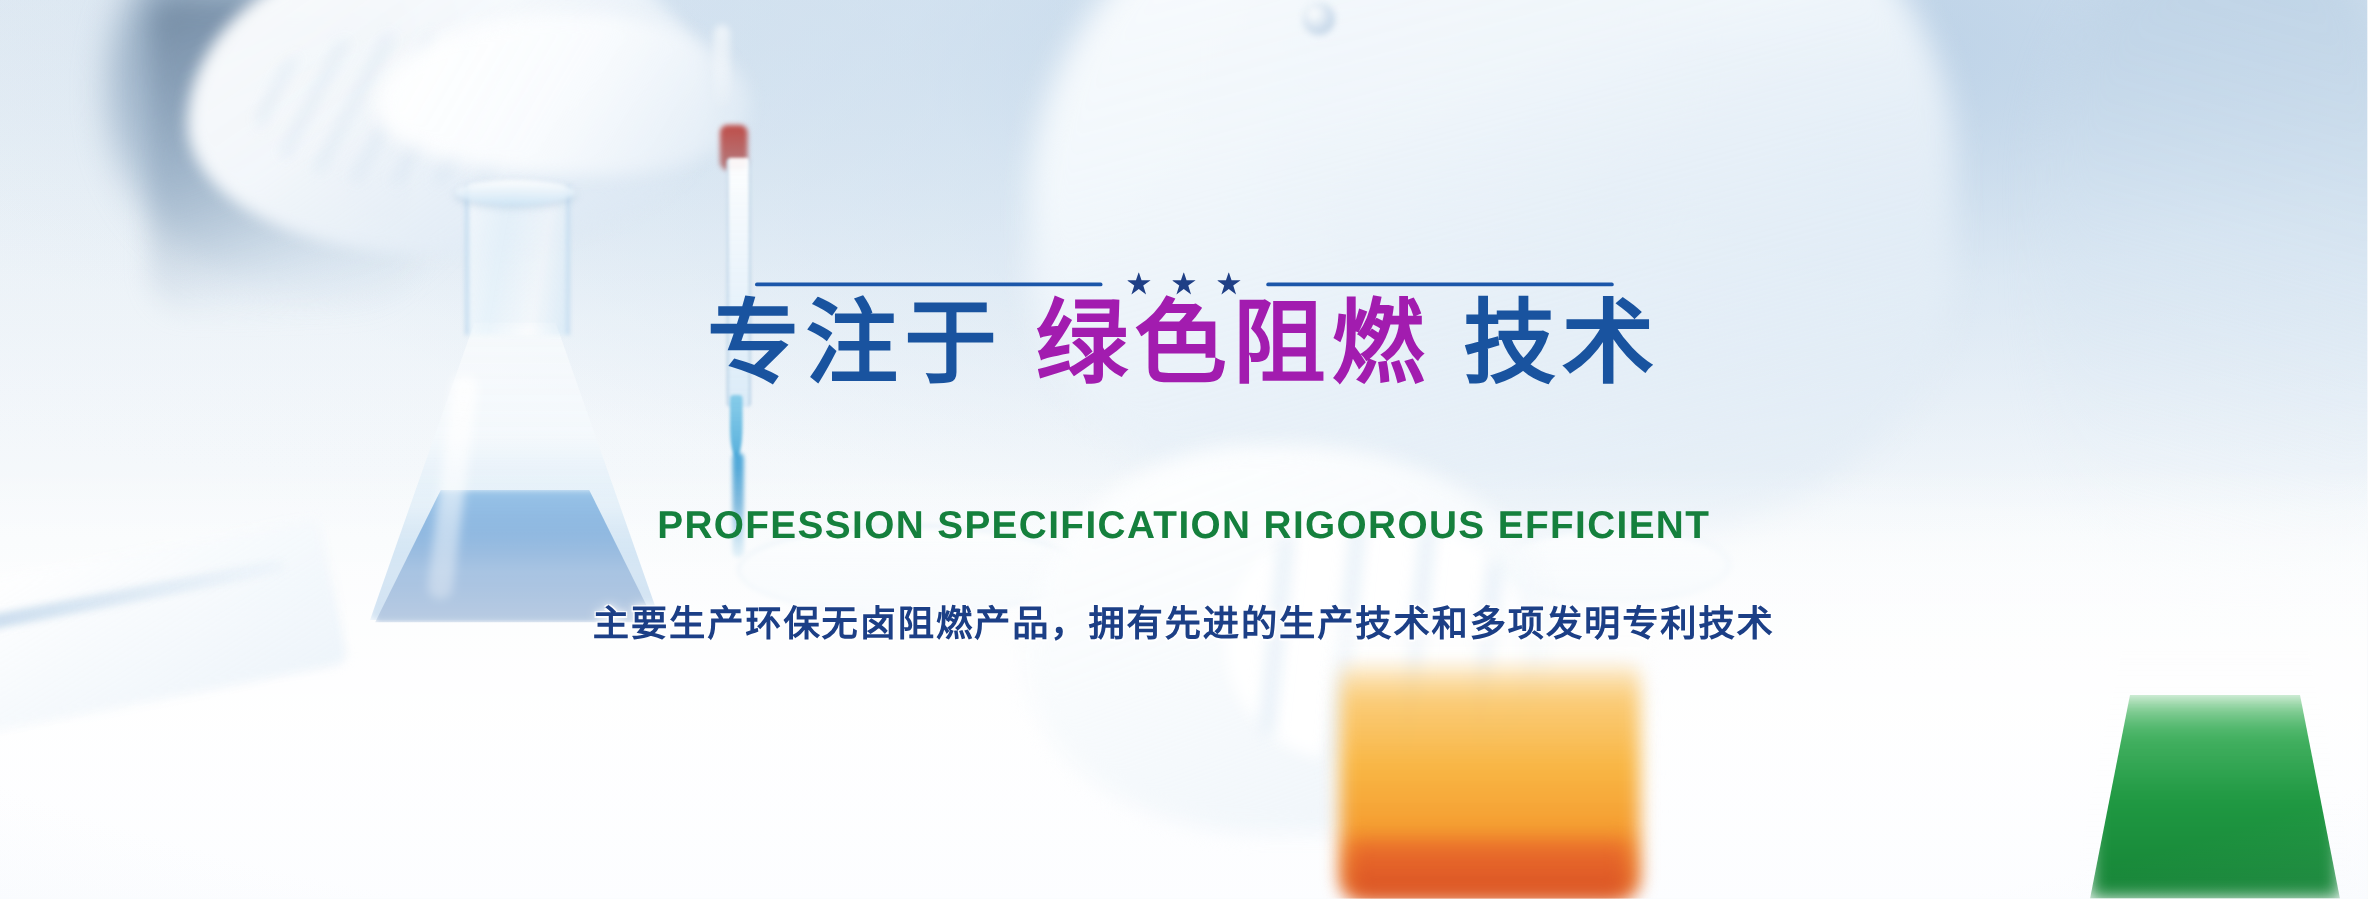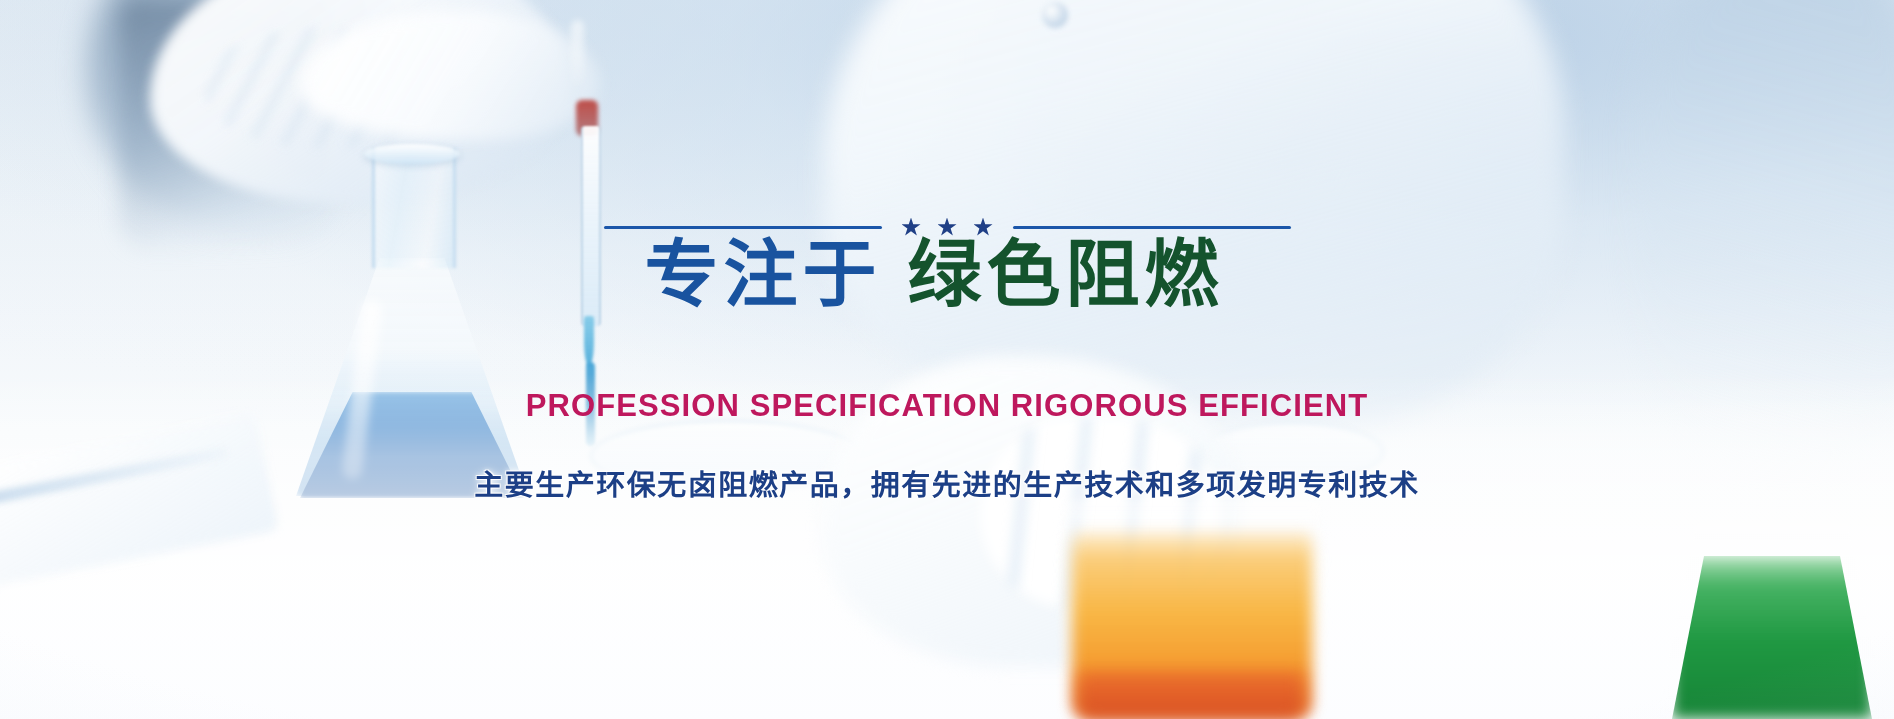--- a/index.html
+++ b/index.html
@@ -388,30 +388,30 @@
     margin-top: 2px;
     font-size: 74px;
     font-weight: 700;
     line-height: 1.0;
     letter-spacing: 5px;
     white-space: nowrap;
     display: flex;
     align-items: baseline;
   }
   .hl-blue  { color: #19539f; }
-  .hl-green { color: #14532d; }
+  .hl-green { color: #a21caf; }
   .hl-gap   { display: inline-block; width: 26px; }
 
   
   .subtitle-en {
-    margin-top: 26px;
+    margin-top: 40px;
     font-size: 31px;
     font-weight: 700;
     letter-spacing: 1.1px;
-    color: #be185d;
+    color: #15803d;
     white-space: nowrap;
   }
 
   
   .tagline-cn {
     margin-top: 37px;
     font-size: 29px;
     font-weight: 700;
     letter-spacing: 1.5px;
     color: #1c3f86;
@@ -488,20 +488,21 @@
         <span class="star"></span>
       </span>
       <span class="rule rule-right"></span>
     </div>
 
     <h1 class="headline">
       <span class="hl-blue">专注于</span>
       <span class="hl-gap"></span>
       <span class="hl-green">绿色阻燃</span>
       <span class="hl-gap"></span>
+      <span class="hl-blue">技术</span>
     </h1>
 
     <div class="subtitle-en">PROFESSION SPECIFICATION RIGOROUS EFFICIENT</div>
 
     <div class="tagline-cn">主要生产环保无卤阻燃产品，拥有先进的生产技术和多项发明专利技术</div>
 
   </div>
 </div>
 
 </body></html>

